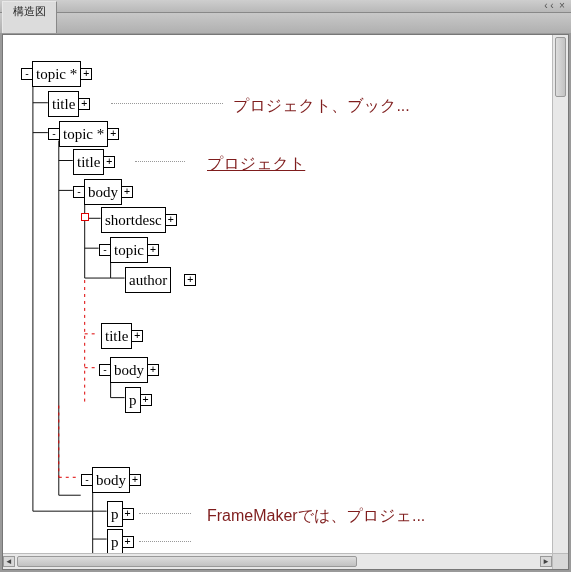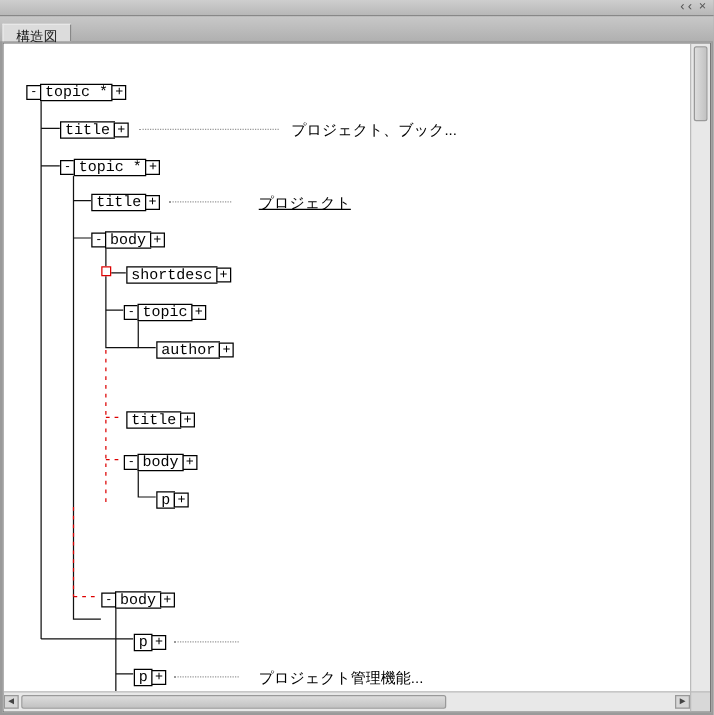--- a/index.html
+++ b/index.html
@@ -25,21 +25,21 @@
   height: 20px;
   background: linear-gradient(to bottom, #c8c8c8, #b0b0b0);
   display: flex;
   align-items: flex-end;
 }
 .tab {
   background: #dcdcdc;
   border-top: 1px solid #e8e8e8;
   border-left: 1px solid #e8e8e8;
   border-right: 1px solid #888;
-  height: 14px;
+  height: 32px;
   padding: 2px 10px;
   margin-left: 2px;
   font-size: 11px;
   color: #222;
 }
 .panel {
   position: absolute;
   top: 34px;
   left: 2px;
   right: 2px;
@@ -124,33 +124,33 @@
   font-size: 10px;
   line-height: 1;
   font-family: monospace;
   cursor: pointer;
   color: #000;
 }
 .tagbox {
   border: 1px solid #000;
   background: #fff;
   padding: 0 3px;
-  height: 14px;
-  display: flex;
-  align-items: center;
-  font-family: Liberation Mono, monospace;
-  font-size: 12px;
+  height: 26px;
+  display: flex;
+  align-items: center;
+  font-family: Liberation Serif, serif;
+  font-size: 15px;
   color: #000;
   white-space: pre;
 }
 .node .btn + .tagbox, .node .tagbox + .btn { margin-left: -1px; }
 .preview {
   position: absolute;
-  font-size: 12px;
-  color: #000000;
+  font-size: 16px;
+  color: #7f1d1d;
   font-family: "MS Gothic", sans-serif;
   white-space: nowrap;
   text-align: right;
 }
 .dots {
   position: absolute;
   border-top: 1.5px dotted #999;
   height: 0;
 }
 svg.lines { position: absolute; top: 0; left: 0; width: 100%; height: 100%; pointer-events: none; }
@@ -236,21 +236,21 @@
         <div class="tagbox">shortdesc</div>
         <div class="btn">+</div>
       </div>
 
       <div class="node" style="left:96px; top:207px;">
         <div class="btn">-</div>
         <div class="tagbox">topic</div>
         <div class="btn">+</div>
       </div>
 
-      <div class="node" style="left:122px; top:237px;">
+      <div class="node" style="left:122px; top:237px;gap:14px;">
         <div class="tagbox">author</div>
         <div class="btn">+</div>
       </div>
 
       <div class="node" style="left:98px; top:293px;">
         <div class="tagbox">title</div>
         <div class="btn">+</div>
       </div>
 
       <div class="node" style="left:96px; top:327px;">
@@ -268,27 +268,27 @@
         <div class="btn">-</div>
         <div class="tagbox">body</div>
         <div class="btn">+</div>
       </div>
 
       <div class="node" style="left:104px; top:471px;">
         <div class="tagbox">p</div>
         <div class="btn">+</div>
       </div>
       <div class="dots" style="left:136px; top:478px; width:52px;"></div>
+      <div class="preview" style="left:204px; top:471px;">FrameMakerでは、プロジェ...</div>
 
       <div class="node" style="left:104px; top:499px;">
         <div class="tagbox">p</div>
         <div class="btn">+</div>
       </div>
       <div class="dots" style="left:136px; top:506px; width:52px;"></div>
-      <div class="preview" style="left:204px; top:499px;">プロジェクト管理機能...</div>
 
     </div>
   </div>
 
   <div class="vscroll">
     <div class="thumb"></div>
   </div>
   <div class="hscroll">
     <div class="arrow l">◄</div>
     <div class="thumb"></div>

